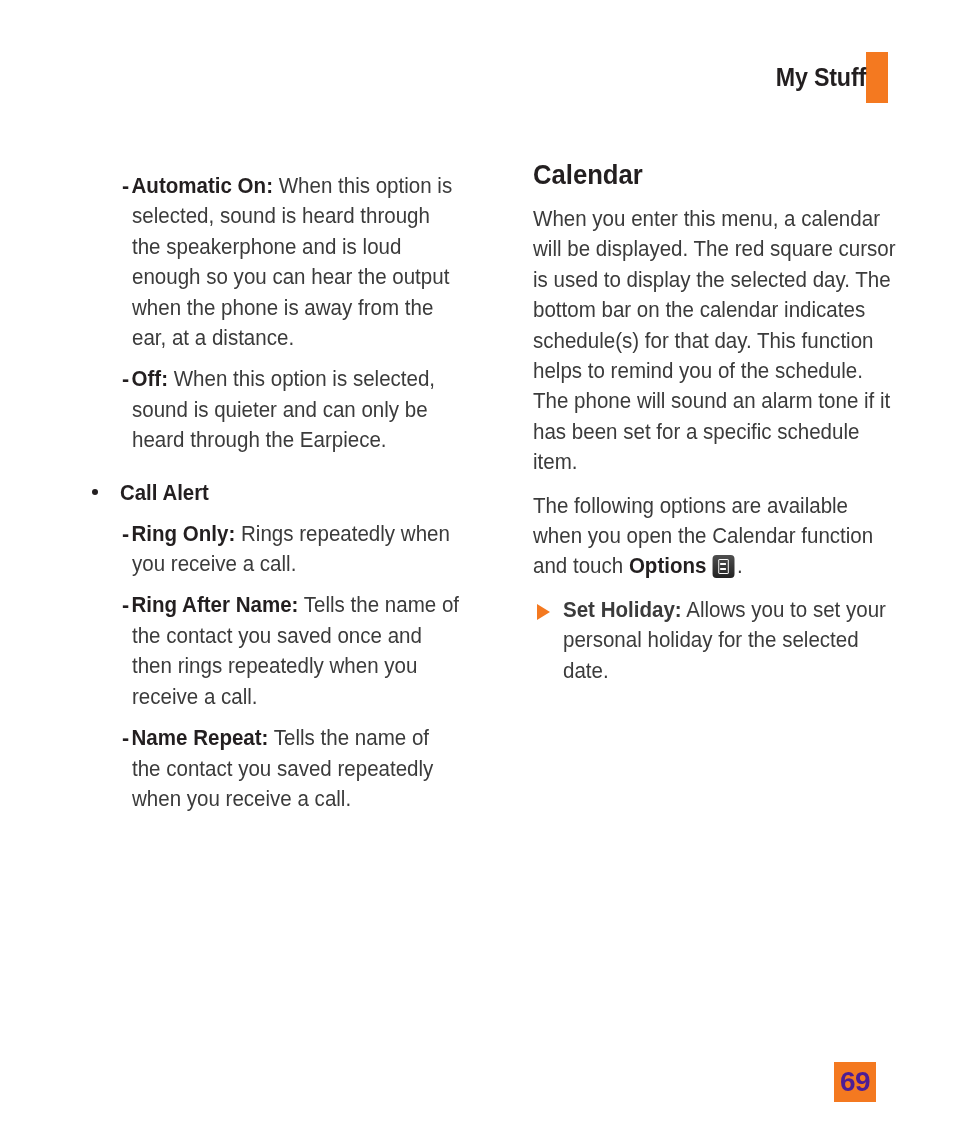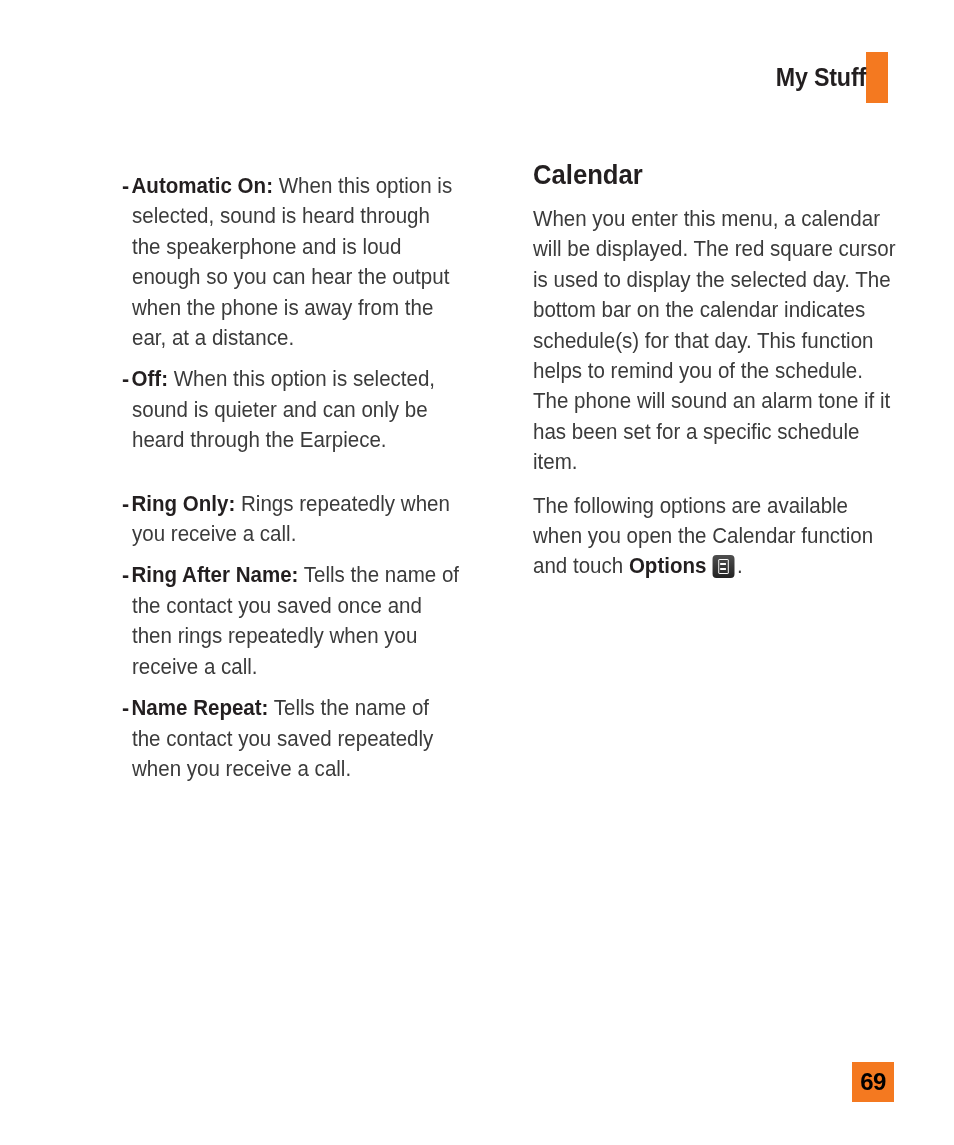--- a/index.html
+++ b/index.html
@@ -179,27 +179,27 @@
     font-size: 21.5px;
     line-height: 30.4px;
     color: #3b3b3b;
     transform: scaleX(0.955);
     transform-origin: left top;
   }
 
   
   .page-number {
     position: absolute;
-    right: 60px;
+    right: 78px;
     bottom: 43px;
     width: 42px;
     height: 40px;
     background: #F47920;
-    color: #000000;
-    font-size: 24px;
+    color: #4c1d95;
+    font-size: 28px;
     font-weight: bold;
     display: flex;
     align-items: center;
     justify-content: center;
     letter-spacing: -0.5px;
   }
 </style>
 </head>
 <body>
 
@@ -218,20 +218,24 @@
       <div class="body"><b>Automatic On:</b><span> When this option is selected, sound is heard through the speakerphone and is loud enough so you can hear the output when the phone is away from the ear, at a distance.</span></div>
     </div>
 
     <div class="sub-item">
       <span class="sub-dash">-</span>
       <div class="body"><b>Off:</b><span> When this option is selected, sound is quieter and can only be heard through the Earpiece.</span></div>
     </div>
 
     <div class="group-gap"></div>
 
+    <div class="bullet-item">
+      <span class="bullet-dot"></span>
+      <div class="bullet-label">Call Alert</div>
+    </div>
 
     <div class="sub-item">
       <span class="sub-dash">-</span>
       <div class="body"><b>Ring Only:</b><span> Rings repeatedly when you receive a call.</span></div>
     </div>
 
     <div class="sub-item">
       <span class="sub-dash">-</span>
       <div class="body"><b>Ring After Name:</b><span> Tells the name of the contact you saved once and then rings repeatedly when you receive a call.</span></div>
     </div>
@@ -246,19 +250,23 @@
   <div class="col col-right">
 
     <div class="section-title">Calendar</div>
 
     <div class="para">When you enter this menu, a calendar will be displayed. The red square cursor is used to display the selected day. The bottom bar on the calendar indicates schedule(s) for that day. This function helps to remind you of the schedule. The phone will sound an alarm tone if it has been set for a specific schedule item.</div>
 
     <div class="para options-line"><span>The following options are available when you open the Calendar function and touch </span><b>Options</b><span class="opt-icon"><span class="glyph"></span></span><span>.</span></div>
 
 
 
+    <div class="tri-item">
+      <span class="tri-marker"></span>
+      <div class="body"><b>Set Holiday:</b><span> Allows you to set your personal holiday for the selected date.</span></div>
+    </div>
 
 
 
   </div>
 </div>
 
 <div class="page-number">69</div>
 
 </body></html>

